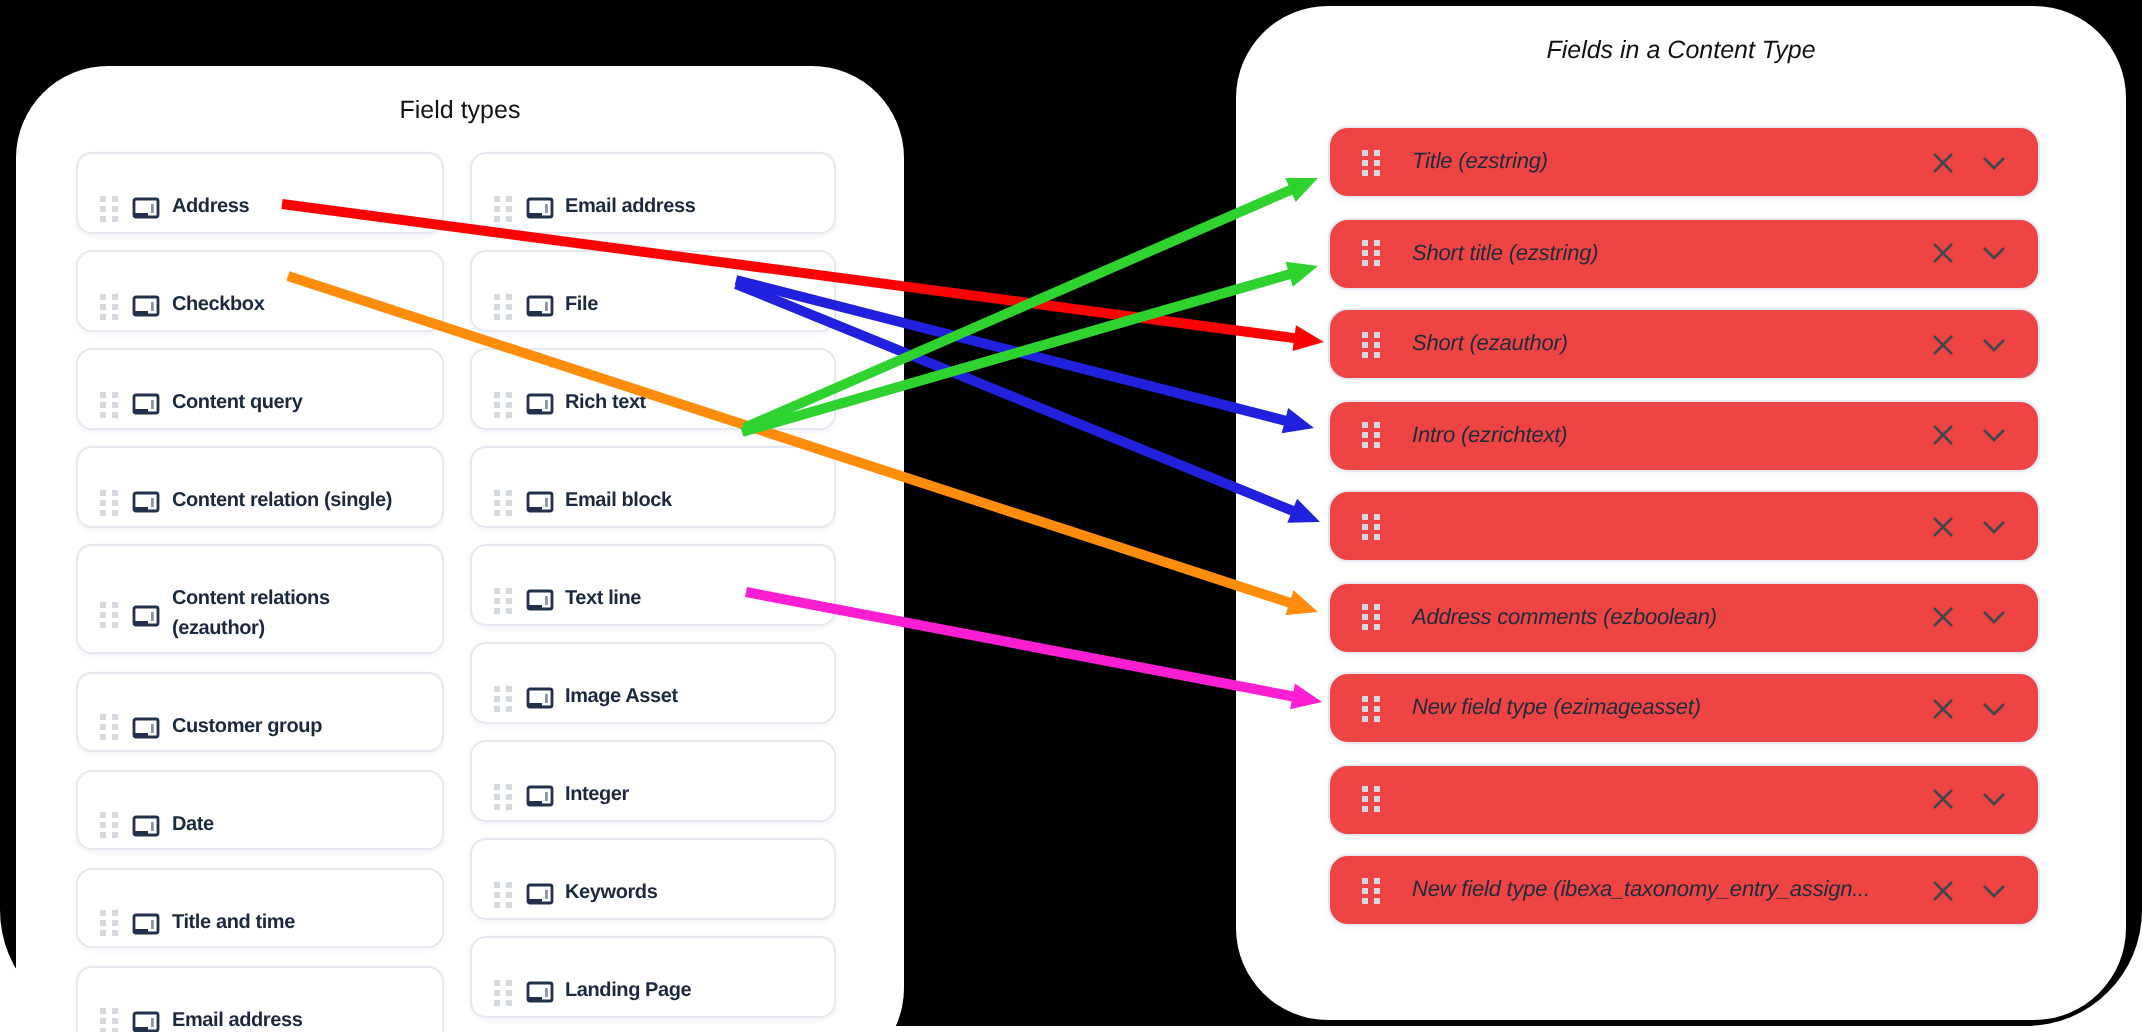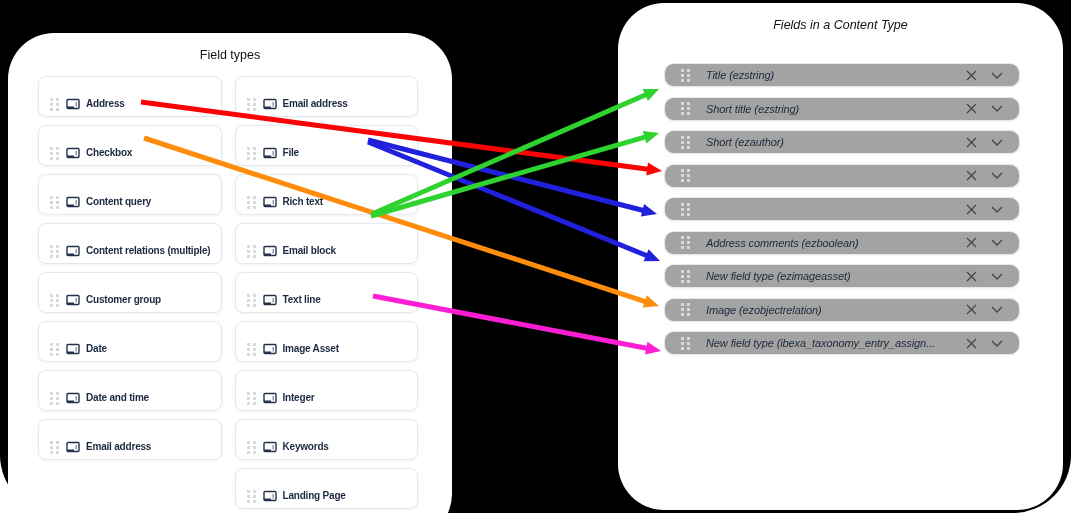--- a/index.html
+++ b/index.html
@@ -12,21 +12,21 @@
   .panel h2{margin:15px 0 0;height:16px;text-align:center;font-size:12.5px;font-weight:400;color:#101114;}
   .cols{display:flex;gap:13px;margin:12px 34px 0 30px;}
   .col{flex:1;display:flex;flex-direction:column;gap:8.5px;min-width:0;}
   .ft-card{background:#fff;border:1px solid #e4e8ef;border-radius:8px;box-shadow:0 1px 3px rgba(20,30,60,.06);
            display:flex;align-items:center;padding:20px 8px 4px 11px;min-height:30px;box-sizing:border-box;}
   .drag{display:flex;flex-shrink:0;}
   .ft-card .drag{margin-right:7px;}
   .ficon{display:flex;flex-shrink:0;margin-right:6px;}
   .ft-label{font-size:10px;font-weight:700;color:#1b2940;letter-spacing:-0.2px;line-height:1.45;}
   .fields{display:flex;flex-direction:column;gap:9.5px;margin:29px 43px 0 46px;}
-  .fd-card{height:24px;background:#a3a3a3;border:1px solid #e6e9f0;border-radius:10px;box-shadow:0 1px 3px rgba(20,30,60,.05);
+  .fd-card{height:36px;background:#ef4444;border:1px solid #e6e9f0;border-radius:10px;box-shadow:0 1px 3px rgba(20,30,60,.05);
            display:flex;align-items:center;padding:0 13px 0 16px;box-sizing:border-box;}
   .fd-card .drag{margin-right:16px;}
   .fd-label{font-size:11px;font-weight:400;color:#1c2a3a;letter-spacing:-0.1px;flex:1;min-width:0;
             white-space:nowrap;overflow:hidden;}
   .icon-btn{background:none;border:none;padding:3px;margin:0;display:flex;align-items:center;cursor:pointer;color:#3f454d;}
   .icon-btn.x{margin-left:auto;}
   .icon-btn.chev{margin-left:8px;}
   #arrows{position:absolute;left:0;top:0;width:1071px;height:516px;pointer-events:none;}
 </style>
 </head>
@@ -102,42 +102,64 @@
     <span class="ficon">
       <svg width="14" height="12" viewBox="0 0 14 12">
         <rect x="1" y="1.5" width="12" height="9" rx="1" fill="none" stroke="#23304b" stroke-width="1.4"></rect>
         <rect x="1" y="8.5" width="7" height="2" fill="#23304b"></rect>
         <rect x="9.5" y="4" width="1.4" height="4.5" fill="#8a94a6"></rect>
       </svg>
     </span>
     <span class="ft-label">Content query</span>
   </div>
 
-
-  <div class="ft-card">
-    <span class="drag">
-      <svg width="9" height="13" viewBox="0 0 9 13">
-                <g fill="#d5dae1">
-        <rect x="0" y="0" width="3" height="3"></rect>
-                  <rect x="6" y="0" width="3" height="3"></rect>
-        <rect x="0" y="5" width="3" height="3"></rect>
-                  <rect x="6" y="5" width="3" height="3"></rect>
-        <rect x="0" y="10" width="3" height="3"></rect>
-                  <rect x="6" y="10" width="3" height="3"></rect>
-      </g>
-              </svg>
-    </span>
-    <span class="ficon">
-      <svg width="14" height="12" viewBox="0 0 14 12">
-        <rect x="1" y="1.5" width="12" height="9" rx="1" fill="none" stroke="#23304b" stroke-width="1.4"></rect>
-        <rect x="1" y="8.5" width="7" height="2" fill="#23304b"></rect>
-        <rect x="9.5" y="4" width="1.4" height="4.5" fill="#8a94a6"></rect>
-      </svg>
-    </span>
-    <span class="ft-label">Content relations (multiple)</span>
+  <div class="ft-card">
+    <span class="drag">
+      <svg width="9" height="13" viewBox="0 0 9 13">
+                <g fill="#d5dae1">
+        <rect x="0" y="0" width="3" height="3"></rect>
+                  <rect x="6" y="0" width="3" height="3"></rect>
+        <rect x="0" y="5" width="3" height="3"></rect>
+                  <rect x="6" y="5" width="3" height="3"></rect>
+        <rect x="0" y="10" width="3" height="3"></rect>
+                  <rect x="6" y="10" width="3" height="3"></rect>
+      </g>
+              </svg>
+    </span>
+    <span class="ficon">
+      <svg width="14" height="12" viewBox="0 0 14 12">
+        <rect x="1" y="1.5" width="12" height="9" rx="1" fill="none" stroke="#23304b" stroke-width="1.4"></rect>
+        <rect x="1" y="8.5" width="7" height="2" fill="#23304b"></rect>
+        <rect x="9.5" y="4" width="1.4" height="4.5" fill="#8a94a6"></rect>
+      </svg>
+    </span>
+    <span class="ft-label">Content relation (single)</span>
+  </div>
+
+  <div class="ft-card">
+    <span class="drag">
+      <svg width="9" height="13" viewBox="0 0 9 13">
+                <g fill="#d5dae1">
+        <rect x="0" y="0" width="3" height="3"></rect>
+                  <rect x="6" y="0" width="3" height="3"></rect>
+        <rect x="0" y="5" width="3" height="3"></rect>
+                  <rect x="6" y="5" width="3" height="3"></rect>
+        <rect x="0" y="10" width="3" height="3"></rect>
+                  <rect x="6" y="10" width="3" height="3"></rect>
+      </g>
+              </svg>
+    </span>
+    <span class="ficon">
+      <svg width="14" height="12" viewBox="0 0 14 12">
+        <rect x="1" y="1.5" width="12" height="9" rx="1" fill="none" stroke="#23304b" stroke-width="1.4"></rect>
+        <rect x="1" y="8.5" width="7" height="2" fill="#23304b"></rect>
+        <rect x="9.5" y="4" width="1.4" height="4.5" fill="#8a94a6"></rect>
+      </svg>
+    </span>
+    <span class="ft-label">Content relations (ezauthor)</span>
   </div>
 
 
   <div class="ft-card">
     <span class="drag">
       <svg width="9" height="13" viewBox="0 0 9 13">
                 <g fill="#d5dae1">
         <rect x="0" y="0" width="3" height="3"></rect>
                   <rect x="6" y="0" width="3" height="3"></rect>
         <rect x="0" y="5" width="3" height="3"></rect>
@@ -193,21 +215,21 @@
       </g>
               </svg>
     </span>
     <span class="ficon">
       <svg width="14" height="12" viewBox="0 0 14 12">
         <rect x="1" y="1.5" width="12" height="9" rx="1" fill="none" stroke="#23304b" stroke-width="1.4"></rect>
         <rect x="1" y="8.5" width="7" height="2" fill="#23304b"></rect>
         <rect x="9.5" y="4" width="1.4" height="4.5" fill="#8a94a6"></rect>
       </svg>
     </span>
-    <span class="ft-label">Date and time</span>
+    <span class="ft-label">Title and time</span>
   </div>
 
   <div class="ft-card">
     <span class="drag">
       <svg width="9" height="13" viewBox="0 0 9 13">
                 <g fill="#d5dae1">
         <rect x="0" y="0" width="3" height="3"></rect>
                   <rect x="6" y="0" width="3" height="3"></rect>
         <rect x="0" y="5" width="3" height="3"></rect>
                   <rect x="6" y="5" width="3" height="3"></rect>
@@ -548,20 +570,21 @@
               <g fill="#d5dae1">
         <rect x="0" y="0" width="3" height="3"></rect>
                 <rect x="6" y="0" width="3" height="3"></rect>
         <rect x="0" y="5" width="3" height="3"></rect>
                 <rect x="6" y="5" width="3" height="3"></rect>
         <rect x="0" y="10" width="3" height="3"></rect>
                 <rect x="6" y="10" width="3" height="3"></rect>
       </g>
             </svg>
     </span>
+    <span class="fd-label">Intro (ezrichtext)</span>
     <button class="icon-btn x">
       <svg width="11" height="11" viewBox="0 0 11 11">
         <path d="M1 1 L10 10 M10 1 L1 10" stroke="#42474e" stroke-width="1.3" fill="none"></path>
       </svg>
     </button>
     <button class="icon-btn chev">
       <svg width="12" height="7" viewBox="0 0 12 7">
         <path d="M1 1 L6 6 L11 1" stroke="#42474e" stroke-width="1.4" fill="none"></path>
       </svg>
     </button>
@@ -650,21 +673,20 @@
               <g fill="#d5dae1">
         <rect x="0" y="0" width="3" height="3"></rect>
                 <rect x="6" y="0" width="3" height="3"></rect>
         <rect x="0" y="5" width="3" height="3"></rect>
                 <rect x="6" y="5" width="3" height="3"></rect>
         <rect x="0" y="10" width="3" height="3"></rect>
                 <rect x="6" y="10" width="3" height="3"></rect>
       </g>
             </svg>
     </span>
-    <span class="fd-label">Image (ezobjectrelation)</span>
     <button class="icon-btn x">
       <svg width="11" height="11" viewBox="0 0 11 11">
         <path d="M1 1 L10 10 M10 1 L1 10" stroke="#42474e" stroke-width="1.3" fill="none"></path>
       </svg>
     </button>
     <button class="icon-btn chev">
       <svg width="12" height="7" viewBox="0 0 12 7">
         <path d="M1 1 L6 6 L11 1" stroke="#42474e" stroke-width="1.4" fill="none"></path>
       </svg>
     </button>

